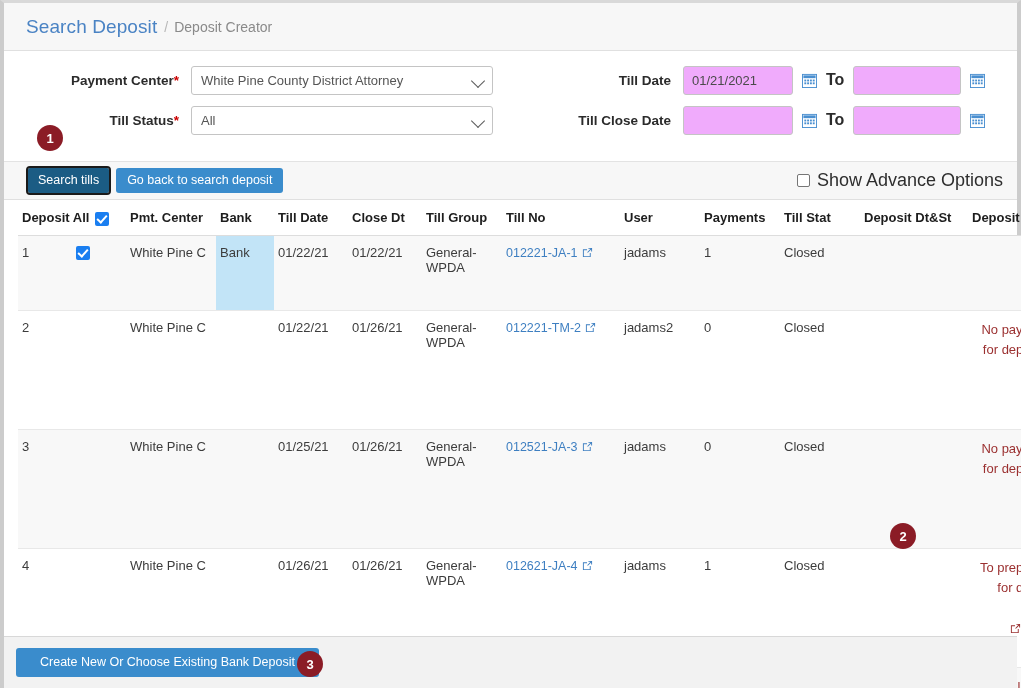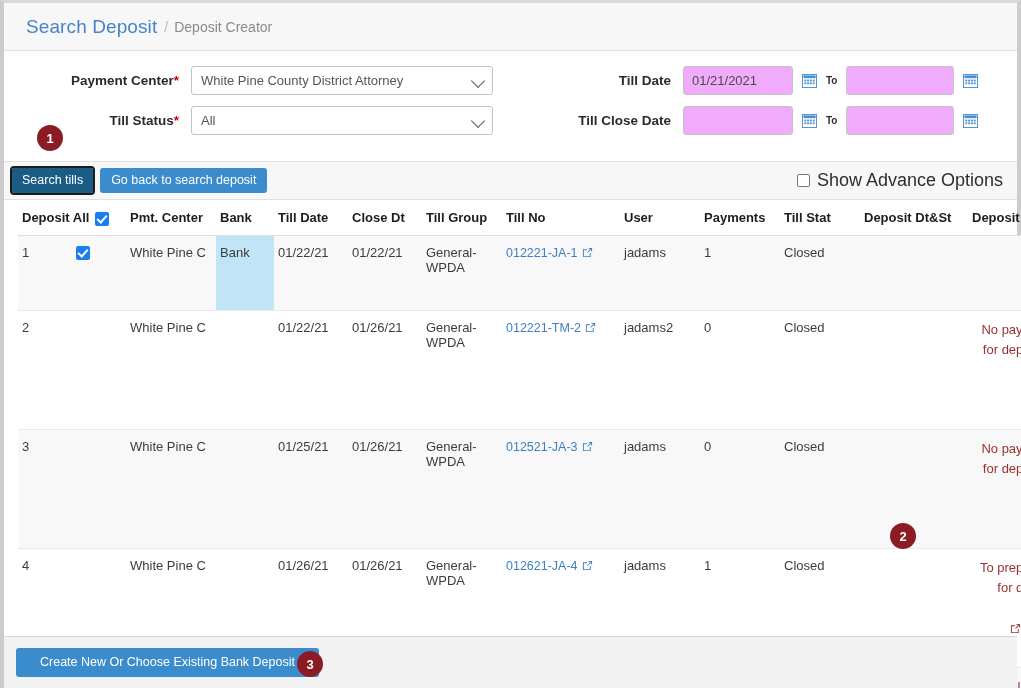--- a/index.html
+++ b/index.html
@@ -135,21 +135,21 @@
     align-items: center;
   }
   .cal-icon {
     width: 15px;
     height: 15px;
     margin: 0 9px;
     flex: 0 0 auto;
   }
   .to-label {
     font-weight: bold;
-    font-size: 10px;
+    font-size: 16px;
     color: #2b2b2b;
     margin-right: 9px;
   }
   .date-input.wide { width: 108px; }
 
   
   .badge {
     position: absolute;
     width: 26px;
     height: 26px;
@@ -168,21 +168,21 @@
   #badge2 { left: 886px; top: 520px; }
   #badge3 { left: 293px; top: 648px; }
 
   
   .button-bar {
     background: #f7f7f7;
     border-bottom: 1px solid #e0e0e0;
     height: 38px;
     display: flex;
     align-items: center;
-    padding: 0 14px 0 8px;
+    padding: 0 14px 0 24px;
     box-sizing: border-box;
     position: relative;
   }
   .btn {
     font-family: "Liberation Sans", sans-serif;
     font-size: 12.5px;
     color: #ffffff;
     border: none;
     border-radius: 3px;
     padding: 6px 11px;

